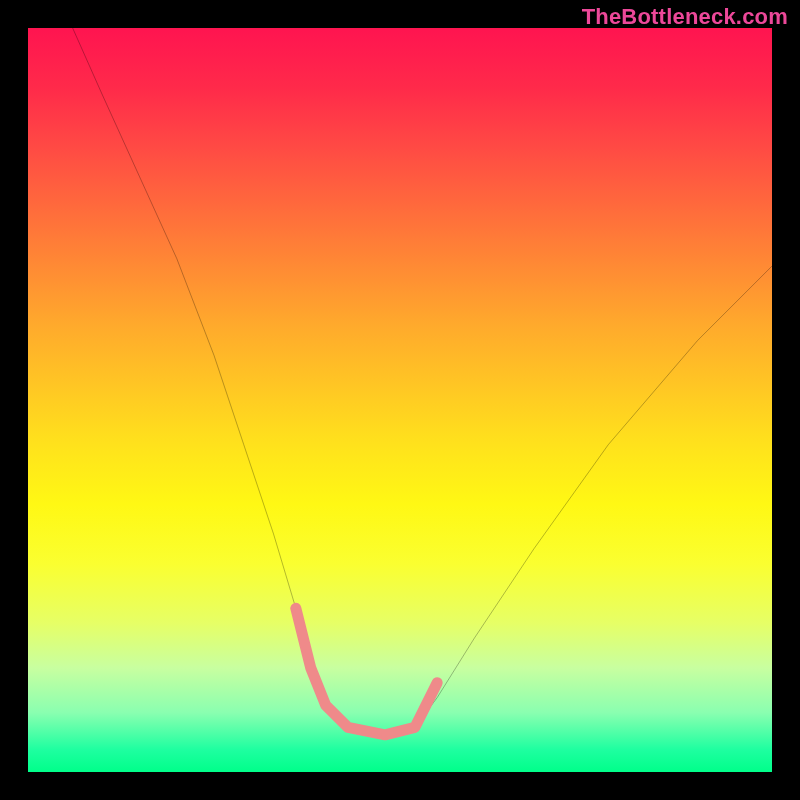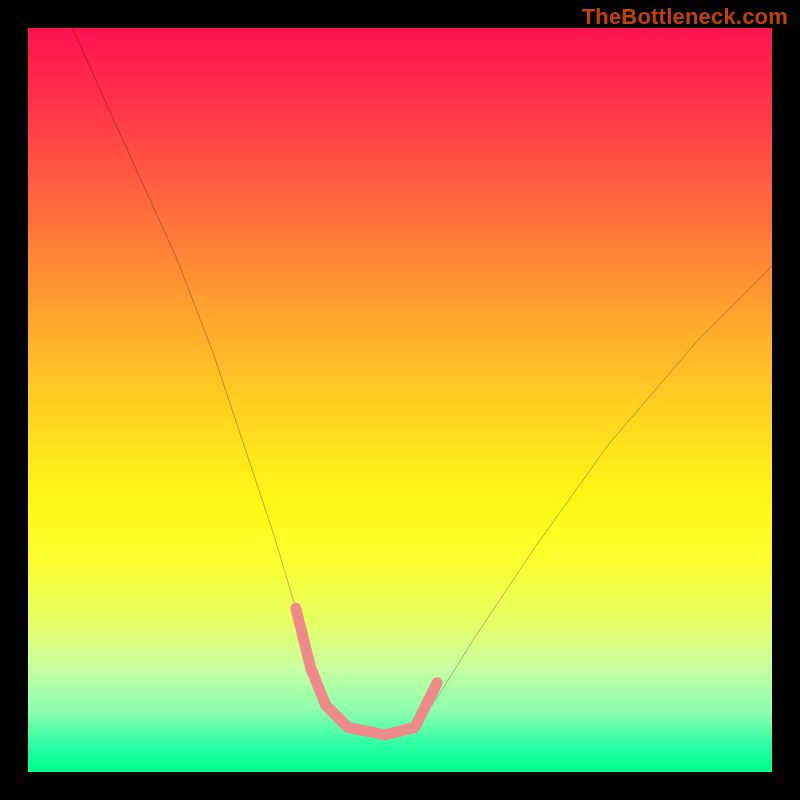--- a/index.html
+++ b/index.html
@@ -14,21 +14,21 @@
   .outer {
     position: relative;
     width: 800px;
     height: 800px;
     background: #000;
   }
   .watermark {
     position: absolute;
     top: 4px;
     right: 12px;
-    color: #c2410c;
+    color: #ec4899;
     font-size: 22px;
     font-weight: 600;
     letter-spacing: 0.2px;
     z-index: 20;
     user-select: none;
   }
   .plot-frame {
     position: absolute;
     left: 28px;
     top: 28px;

